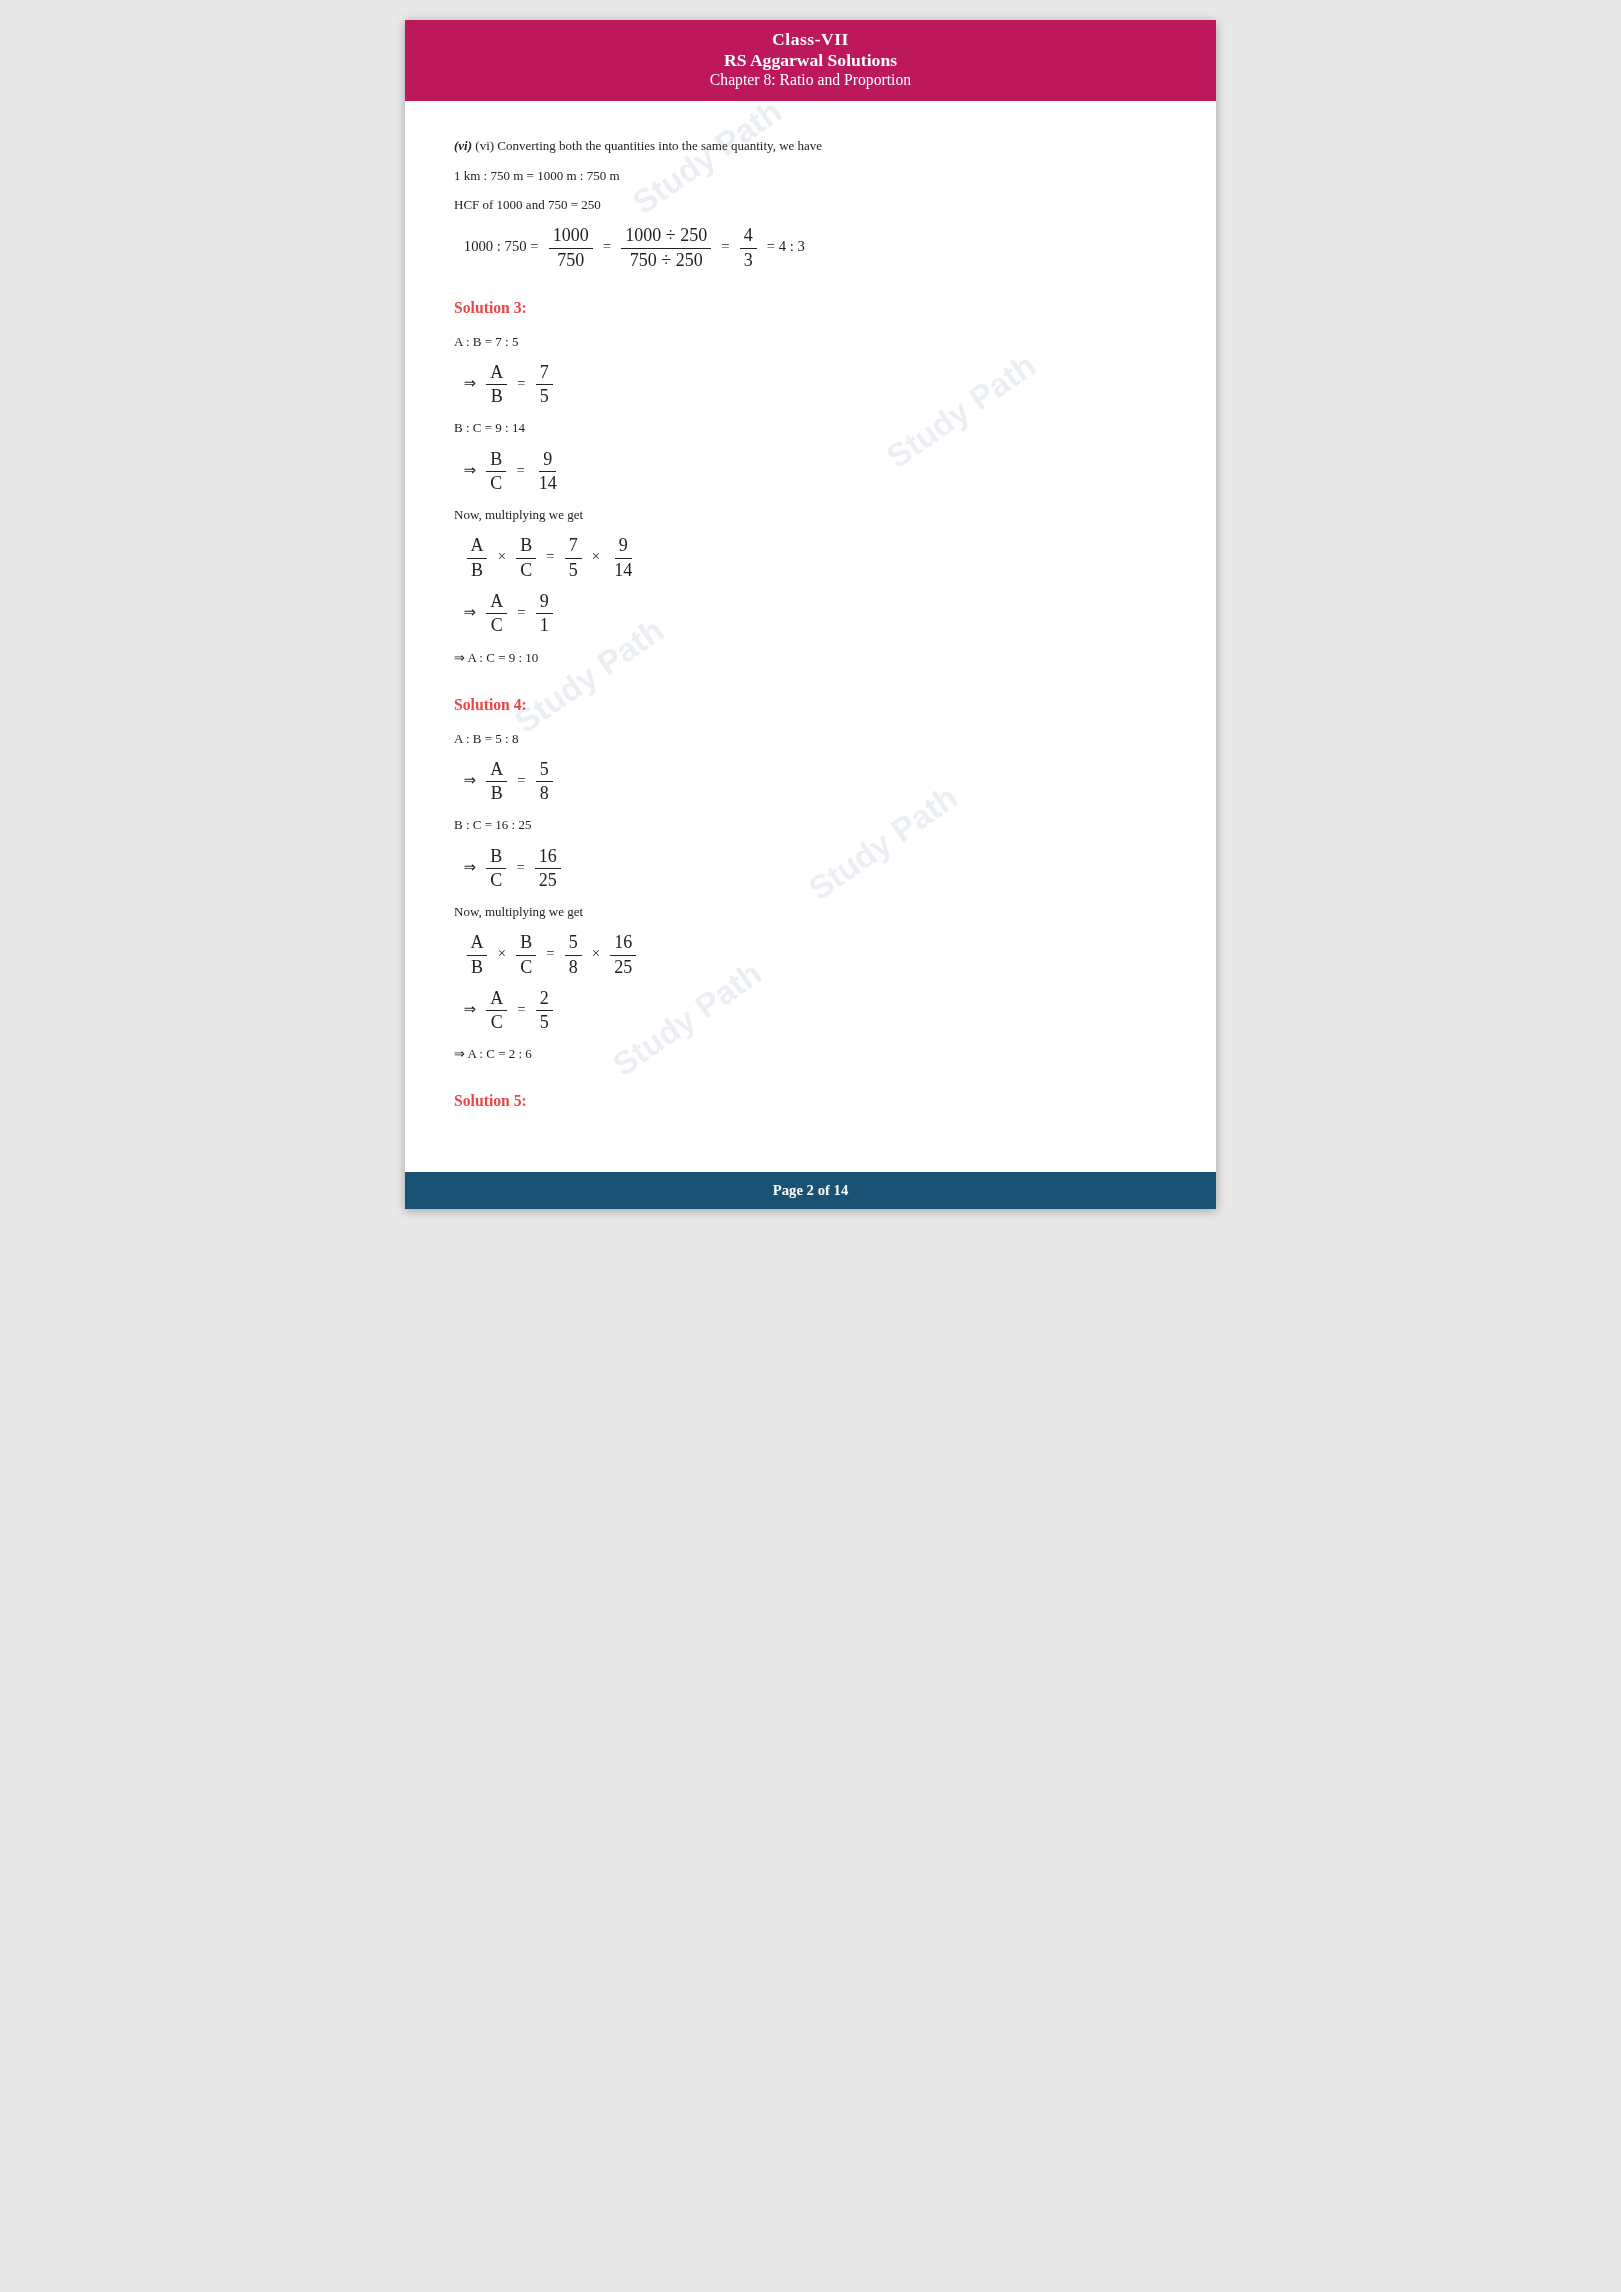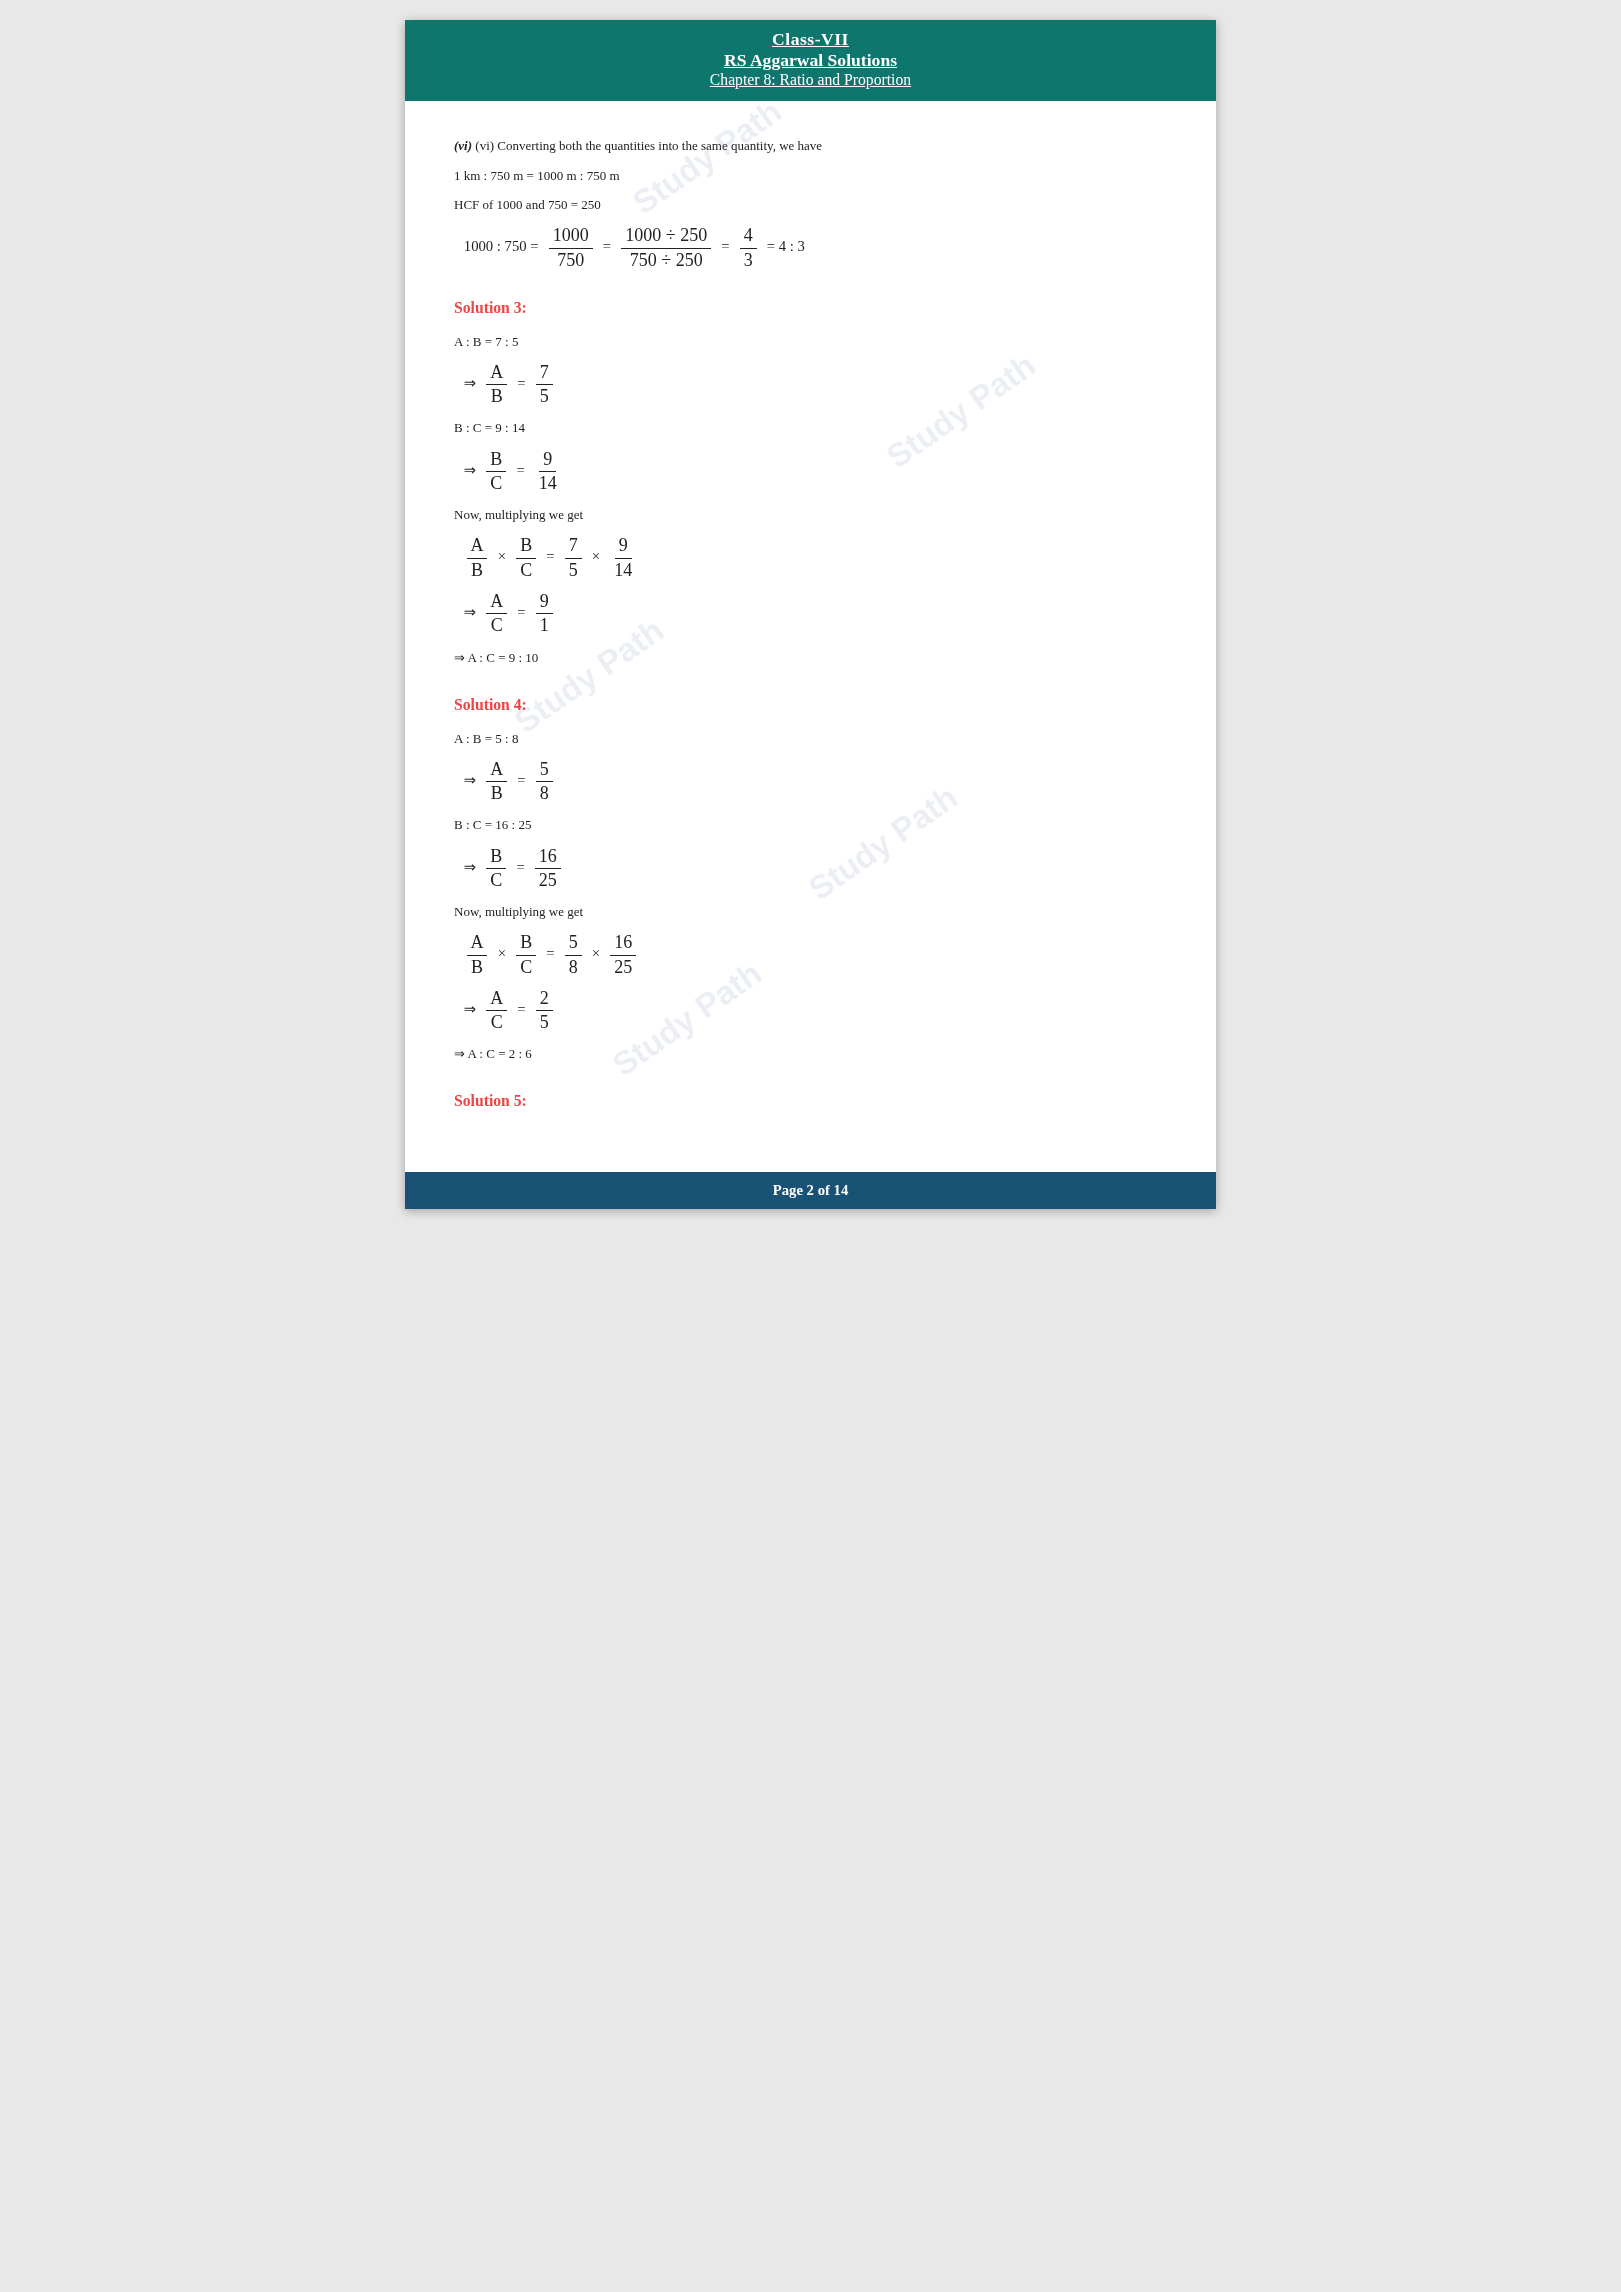--- a/index.html
+++ b/index.html
@@ -18,25 +18,24 @@
       width: 811px;
       min-height: 1146px;
       background: #ffffff;
       position: relative;
       box-shadow: 0 2px 9.8px rgba(0,0,0,0.3);
       display: flex;
       flex-direction: column;
     }
 
     .header {
-      background: #0f766e;
+      background: #be185d;
       color: white;
       text-align: center;
       padding: 9.8px 19.6px 11.8px;
-      text-decoration: underline;
     }
 
     .header-class {
       font-size: 17.6px;
       font-weight: bold;
       letter-spacing: 0.5px;
     }
 
     .header-title {
       font-size: 17.6px;

